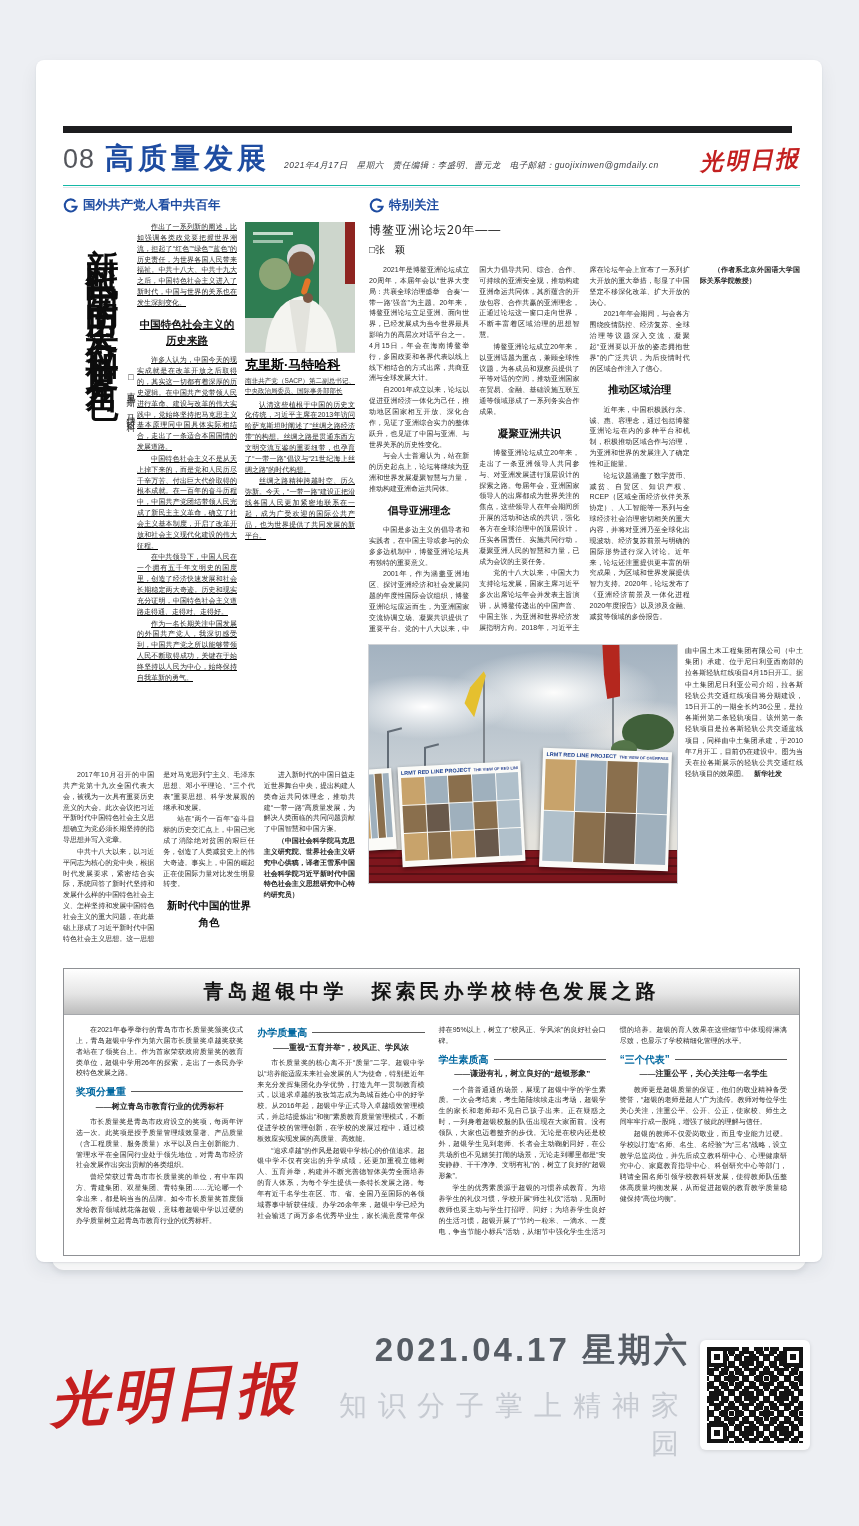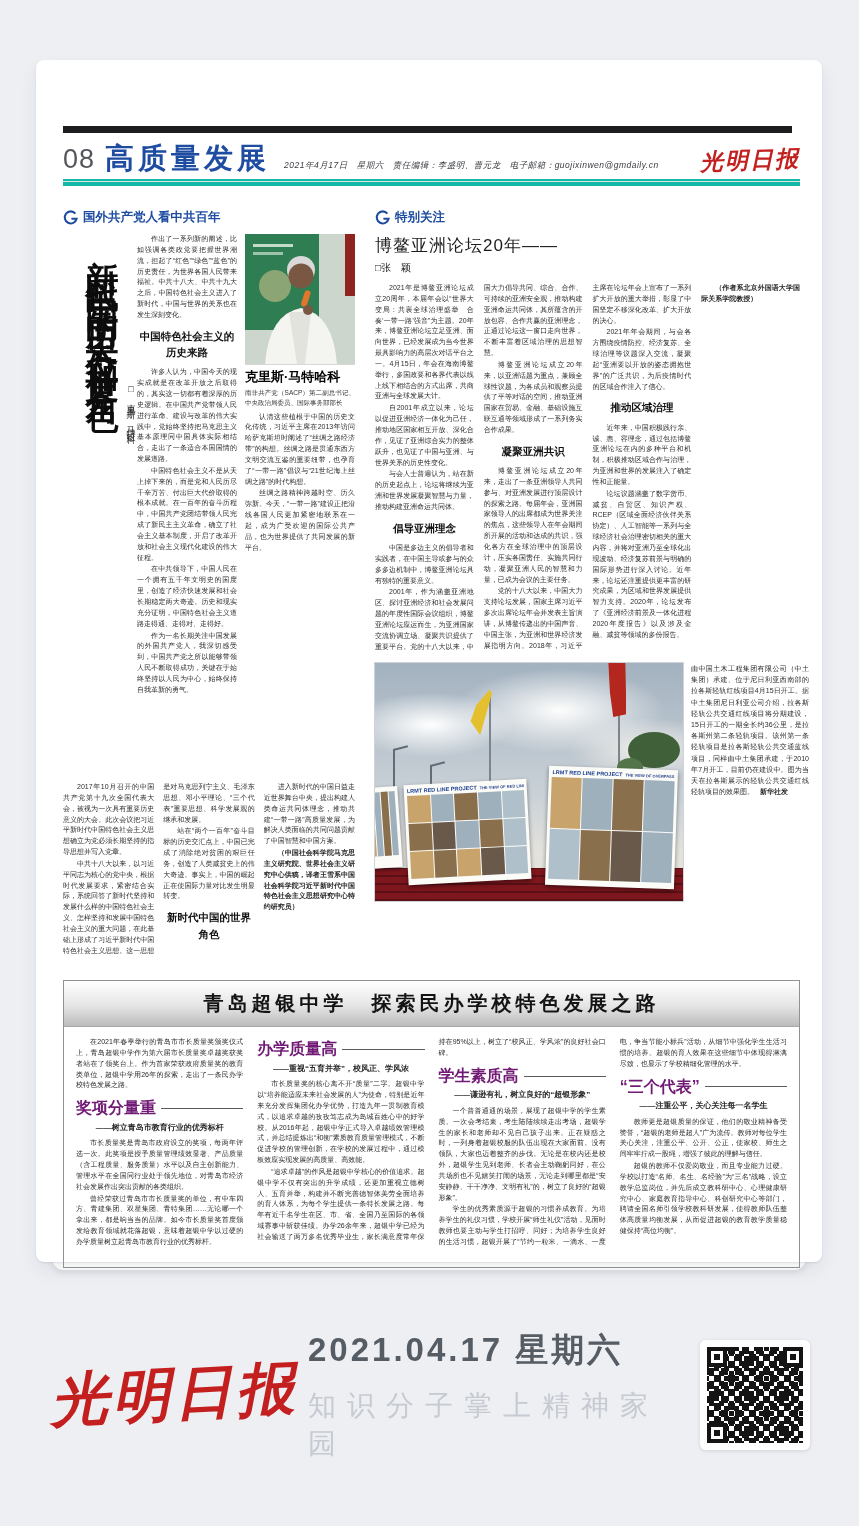--- a/index.html
+++ b/index.html
@@ -16,53 +16,53 @@
     box-shadow:0 1px 2px rgba(30,40,60,.10),0 8px 18px rgba(30,40,60,.07);
     padding:66px 22px 0 27px;box-sizing:border-box;
   }
   .paper-under{
     position:absolute;left:52px;top:1252px;width:754px;height:18px;
     background:#fff;border-radius:0 0 12px 12px;
     box-shadow:0 3px 6px rgba(30,40,60,.10);z-index:-1;
   }
   .top-rule{height:7px;background:#1d1d1f;width:729px;}
   
-  .masthead-row{display:flex;align-items:baseline;margin-top:6px;padding-bottom:0;
-    border-bottom:7px solid #14b8a6;position:relative;}
+  .masthead-row{display:flex;align-items:baseline;margin-top:6px;padding-bottom:6px;
+    border-bottom:1px solid #14b8a6;position:relative;}
   .masthead-row:after{content:"";position:absolute;left:0;right:0;bottom:-3px;border-bottom:1px solid #e2e4e8;}
   .pagenum{font-size:27px;color:#54565c;letter-spacing:1px;}
   .section-title{font-size:29px;font-weight:900;color:#1e4ca1;letter-spacing:4px;margin-left:10px;}
   .dateline{font-size:8.5px;color:#3a3c40;margin-left:14px;letter-spacing:.5px;font-style:italic;}
   .masthead-logo{margin-left:auto;font-family:"DejaVu Serif",serif;font-style:italic;font-weight:bold;
     color:#c32020;font-size:23px;letter-spacing:2px;transform:rotate(-2deg);}
   
-  .articles{display:flex;gap:20px;margin-top:23px;}
+  .articles{display:flex;gap:14px;margin-top:11px;}
   .sec-label{display:flex;align-items:center;gap:4px;font-size:12.5px;font-weight:bold;color:#1e4ca1;margin-bottom:8px;}
   .g-icon{width:16px;height:16px;flex:0 0 16px;}
   .micro{font-size:7px;line-height:1.55;color:#2b2b2b;text-align:justify;}
   .micro p{margin:0 0 1px;text-indent:2em;}
   .flow-subhead{font-size:10.5px;font-weight:bold;color:#111;text-align:center;margin:7px 0;text-indent:0;}
   
   .left-article{width:292px;flex:0 0 292px;}
   .la-top{display:flex;}
   .vtitle{writing-mode:vertical-rl;text-orientation:upright;font-family:"DejaVu Serif",serif;
     font-weight:900;font-size:33px;letter-spacing:10px;line-height:1;height:540px;width:56px;color:#0c0c0c;}
   .vbyline{writing-mode:vertical-rl;text-orientation:upright;font-size:9px;letter-spacing:3px;
     color:#222;height:540px;width:18px;padding-top:150px;box-sizing:border-box;}
-  .la-right{flex:1;display:flex;gap:8px;min-width:0;}
+  .la-right{flex:1;display:flex;gap:8px;min-width:0;text-decoration:underline;}
   .colA{flex:1;height:540px;overflow:hidden;min-width:0;}
   .photo-col{width:110px;flex:0 0 110px;height:540px;overflow:hidden;}
   .portrait{width:110px;height:130px;display:block;box-shadow:0 0 0 1px #d8d8d8;}
   .cap-name{font-size:13px;font-weight:bold;margin:4px 0 2px;}
   .cap-desc{font-size:6.5px;line-height:1.5;color:#333;text-align:justify;margin-bottom:4px;}
   .la-bottom{margin-top:8px;height:182px;column-count:3;column-gap:9px;column-fill:auto;overflow:hidden;}
   .endnote{font-weight:bold;}
   
   .right-article{flex:1;min-width:0;}
-  .kicker{font-size:17px;color:#1c1c1c;letter-spacing:1px;margin:2px 0 4px;}
+  .kicker{font-size:12px;color:#1c1c1c;letter-spacing:1px;margin:2px 0 4px;}
   .ra-title{font-family:"DejaVu Serif",serif;font-size:29px;font-weight:900;color:#0c0c0c;
     letter-spacing:6px;margin:0 0 6px;}
   .ra-byline{font-size:10px;color:#222;margin-bottom:8px;}
   .ra-cols{height:372px;column-count:4;column-gap:10px;column-fill:auto;overflow:hidden;}
   .author-note{font-weight:bold;}
   
   .photo-row{display:flex;gap:8px;margin-top:8px;}
   .news-photo{position:relative;width:308px;flex:0 0 308px;height:238px;overflow:hidden;
     background:
       radial-gradient(ellipse 120px 46px at 18% 26%, #ffffff 0%, rgba(255,255,255,0) 70%),
@@ -101,29 +101,29 @@
   .thumb:nth-child(3n){background:#8a6f4d;}
   .thumb:nth-child(5n){background:#b0c0cb;}
   .thumb:nth-child(7n){background:#69594b;}
   .photo-caption{width:118px;flex:0 0 118px;font-size:7px;line-height:1.6;}
   .photo-caption .credit{font-weight:bold;margin-left:6px;}
   
   .ad-box{border:1px solid #8f9195;margin-top:16px;}
   .ad-title{font-size:20px;font-weight:900;letter-spacing:4px;text-align:center;color:#141414;
     padding:9px 0;background:linear-gradient(#ffffff,#e5e5e5 55%,#bcbcbc);border-bottom:1px solid #a6a8ac;}
   .ad-cols{height:218px;column-count:4;column-gap:14px;column-fill:auto;overflow:hidden;padding:10px 12px 12px;}
-  .ad-h{display:flex;align-items:center;gap:5px;font-size:16px;font-weight:bold;color:#701a75;margin:5px 0 1px;break-inside:avoid;}
+  .ad-h{display:flex;align-items:center;gap:5px;font-size:10px;font-weight:bold;color:#0369a1;margin:5px 0 1px;break-inside:avoid;}
   .ad-h:after{content:"";flex:1;border-top:1px solid #5a5a5a;}
   .ad-subline{font-size:8px;font-weight:bold;text-align:center;margin:1px 0 4px;text-indent:0;}
   
   .site-footer{position:absolute;left:50px;top:1330px;width:760px;height:130px;
     display:flex;align-items:center;}
   .f-logo{font-family:"DejaVu Serif",serif;font-style:italic;font-weight:bold;color:#c41f1f;
     font-size:58px;letter-spacing:4px;transform:rotate(-3deg);flex:0 0 auto;}
-  .f-center{flex:1;text-align:left;padding:0 10px;}
+  .f-center{flex:1;text-align:right;padding:0 10px;}
   .f-date{font-size:33px;font-weight:bold;color:#565c64;letter-spacing:3px;}
   .f-tag{font-size:28px;color:#c6cad1;letter-spacing:11px;margin-top:14px;}
   .qr{position:relative;width:96px;height:96px;background:#fff;border-radius:6px;padding:7px;
     box-shadow:0 1px 4px rgba(0,0,0,.12);flex:0 0 auto;}
   .qr-inner{position:relative;width:96px;height:96px;
     background:
       conic-gradient(#141414 25%,rgba(0,0,0,0) 0 50%,#141414 0 75%,rgba(0,0,0,0) 0) 0 0/14px 14px,
       conic-gradient(#141414 25%,rgba(0,0,0,0) 0 50%,#141414 0 75%,rgba(0,0,0,0) 0) 7px 4px/10px 10px;}
   .qf{position:absolute;width:20px;height:20px;border:4px solid #141414;background:#fff;box-sizing:border-box;}
   .qf:after{content:"";position:absolute;inset:3px;background:#141414;}

